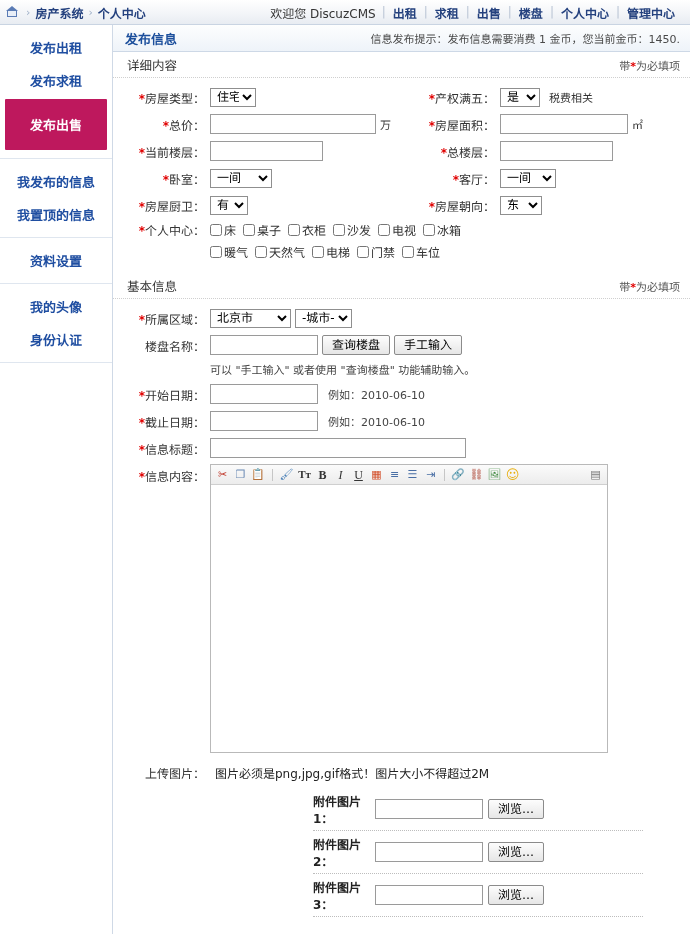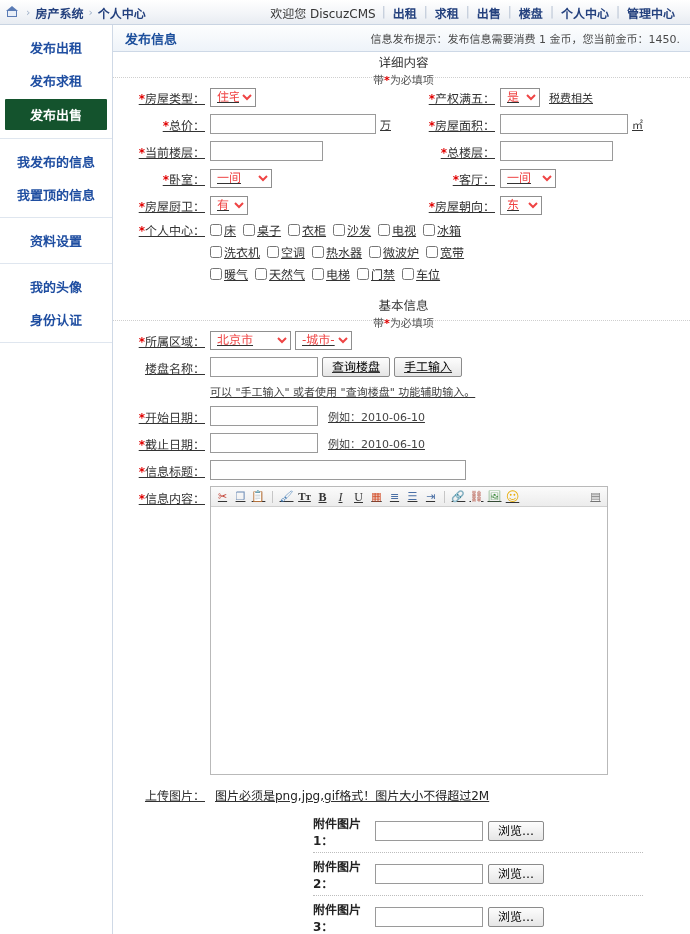--- a/index.html
+++ b/index.html
@@ -48,65 +48,64 @@
     border-right:1px solid #cfd9e6;
     background:#fff;height:909px;
   }
   .side-group{border-bottom:1px solid #dfe6ef;padding:6px 0;}
   .side-item{
     display:block;text-align:center;color:#1f4ea1;
     font-size:13px;font-weight:bold;text-decoration:none;
     padding:7px 0;cursor:pointer;
   }
   .side-item.active{
-    background:#14532d;color:#ffffff;
-    margin:2px 5px;padding:6px 0;border-radius:1px;
+    background:#be185d;color:#ffffff;
+    margin:2px 5px;padding:16px 0;border-radius:1px;
   }
 
   
   .main{flex:1;box-sizing:border-box;padding:0;}
   .main-head{
     height:27px;box-sizing:border-box;
     background:linear-gradient(to bottom,#fdfefe 0%,#eef3f9 100%);
     border-bottom:1px solid #cdd8e6;
     display:flex;align-items:center;justify-content:space-between;
     padding:0 10px 0 12px;
   }
   .main-title{color:#1c4f9c;font-size:13px;font-weight:bold;}
   .gold-tip{color:#4a4a4a;font-size:11px;}
 
   .sec-head{
     height:26px;box-sizing:border-box;
     display:flex;align-items:center;justify-content:space-between;
     padding:0 10px 0 14px;border-bottom:1px dotted #cfcfcf;
     background:#fff;
-    flex-direction:column;
   }
   .sec-title{color:#333;font-size:12.5px;}
   .sec-note{color:#555;font-size:11px;}
   .req{color:#e00000;font-weight:bold;}
 
   .form-area{padding:8px 0 4px 0;}
-  .row2{display:flex;align-items:center;min-height:22px;margin-bottom:5px;text-decoration:underline;}
+  .row2{display:flex;align-items:center;min-height:22px;margin-bottom:5px;}
   .col{width:287px;display:flex;align-items:center;}
   .col .lbl{width:92px;text-align:right;padding-right:5px;color:#333;font-size:12px;white-space:nowrap;}
   .col-r .lbl{width:95px;}
   .fld{display:flex;align-items:center;gap:4px;}
   .unit{color:#333;font-size:11px;}
   .side-note{color:#333;font-size:11px;margin-left:5px;}
 
   
   input.txt{
     height:16px;border:1px solid #9a9a9a;background:#fff;
     font-family:inherit;font-size:12px;padding:1px 3px;box-sizing:content-box;
     color:#000;outline:none;
   }
   select.sel{
     height:19px;border:1px solid #8f8f8f;background:#fff;
-    font-family:inherit;font-size:12px;color:#ef4444;padding:0 0 0 2px;
+    font-family:inherit;font-size:12px;color:#000000;padding:0 0 0 2px;
     box-sizing:border-box;
   }
   .btn-gray{
     font-family:inherit;font-size:12px;color:#000;
     background:linear-gradient(to bottom,#fdfdfd,#e6e6e6);
     border:1px solid #8b8b8b;border-radius:2px;
     padding:2px 9px;cursor:pointer;line-height:14px;text-align:center;
   }
   .chk-row{display:flex;align-items:center;flex-wrap:wrap;gap:1px;}
   .chk{display:inline-flex;align-items:center;margin-right:6px;font-size:12px;color:#333;white-space:nowrap;}
@@ -305,42 +304,20 @@
                   <input type="checkbox" style="">
                   <span>沙发</span>
                 </label>
               <label class="chk">
                   <input type="checkbox" style="">
                   <span>电视</span>
                 </label>
               <label class="chk">
                   <input type="checkbox" style="">
                   <span>冰箱</span>
-                </label>
-            </div>
-            <div class="chk-row">
-              <label class="chk">
-                  <input type="checkbox" style="">
-                  <span>洗衣机</span>
-                </label>
-              <label class="chk">
-                  <input type="checkbox" style="">
-                  <span>空调</span>
-                </label>
-              <label class="chk">
-                  <input type="checkbox" style="">
-                  <span>热水器</span>
-                </label>
-              <label class="chk">
-                  <input type="checkbox" style="">
-                  <span>微波炉</span>
-                </label>
-              <label class="chk">
-                  <input type="checkbox" style="">
-                  <span>宽带</span>
                 </label>
             </div>
             <div class="chk-row">
               <label class="chk">
                   <input type="checkbox" style="">
                   <span>暖气</span>
                 </label>
               <label class="chk">
                   <input type="checkbox" style="">
                   <span>天然气</span>

